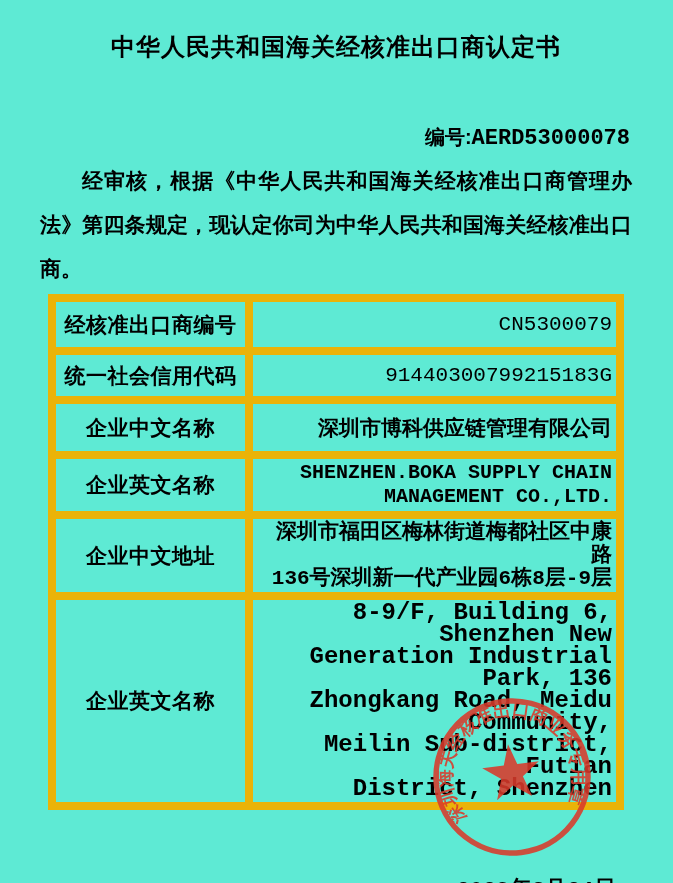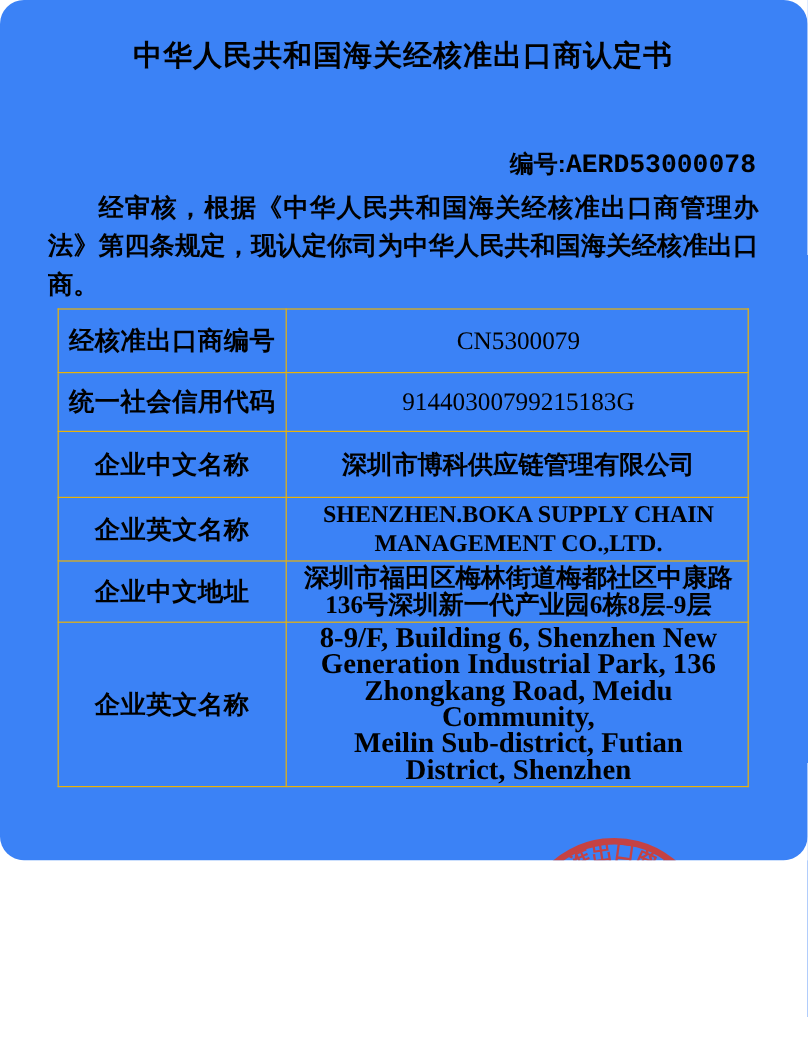--- a/index.html
+++ b/index.html
@@ -1,23 +1,22 @@
 <!DOCTYPE html>
 <html><head>
 <meta charset="utf-8">
 <style>
   html,body{margin:0;padding:0;background:#ffffff;}
   .page{
     position:relative;
-    width:673px;height:717px;
-    background:#3b82f6;
+    width:673px;height:883px;
+    background:#5eead4;
     color:#000;
     font-family:"Liberation Sans","DejaVu Sans",sans-serif;
     overflow:hidden;
-    border-radius:20px;
   }
   .content{padding:0 41px 0 40px;}
 
   .doc-title{
     margin:0;
     padding-top:31px;
     font-size:24px;
     line-height:32px;
     font-weight:bold;
     text-align:center;
@@ -47,49 +46,49 @@
   .addressee .name{
     text-decoration:underline;
     text-underline-offset:5px;
     text-decoration-thickness:2px;
   }
 
   .body-text{
     margin:7px 0 0 0;
     font-size:21px;
     font-weight:bold;
-    line-height:32px;
+    line-height:44px;
     text-align:justify;
     text-indent:2em;
   }
 
   table.cert{
     border-collapse:collapse;
     margin:3px 0 0 8px;
     table-layout:fixed;
     width:576px;
   }
   table.cert td{
-    border:1px solid #eab308;
+    border:8px solid #eab308;
     vertical-align:middle;
     overflow:hidden;
   }
   td.label{
     width:185px;
     text-align:center;
     font-size:21px;
     font-weight:600;
     letter-spacing:0.5px;
     padding:0 2px;
   }
   td.value{
-    font-family:Liberation Serif, serif;
+    font-family:Liberation Mono, monospace;
     padding:2px 4px 2px 6px;
     white-space:pre-line;
-    text-align:center;
+    text-align:right;
   }
   tr.r1{height:53px} tr.r2{height:49px} tr.r3{height:55px}
   tr.r4{height:53px} tr.r5{height:51px} tr.r6{height:112px}
   .v-id{font-size:21px;}
   .v-cn{font-size:21px;font-family:"Liberation Sans","DejaVu Sans",sans-serif;font-weight:600;}
   .v-en-name{font-size:20px;line-height:24px;font-weight:600;}
   .v-cn-addr{font-size:21px;line-height:23px;font-family:"Liberation Sans","DejaVu Sans",sans-serif;font-weight:600;}
   .v-en-addr{font-size:24px;line-height:22px;font-weight:600;}
 
   .seal{

